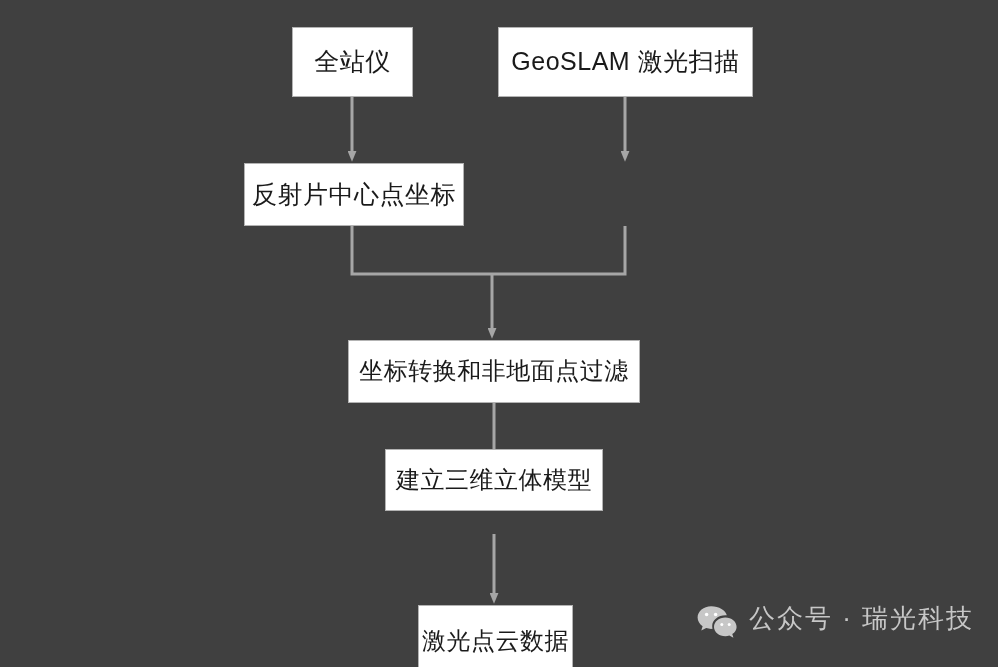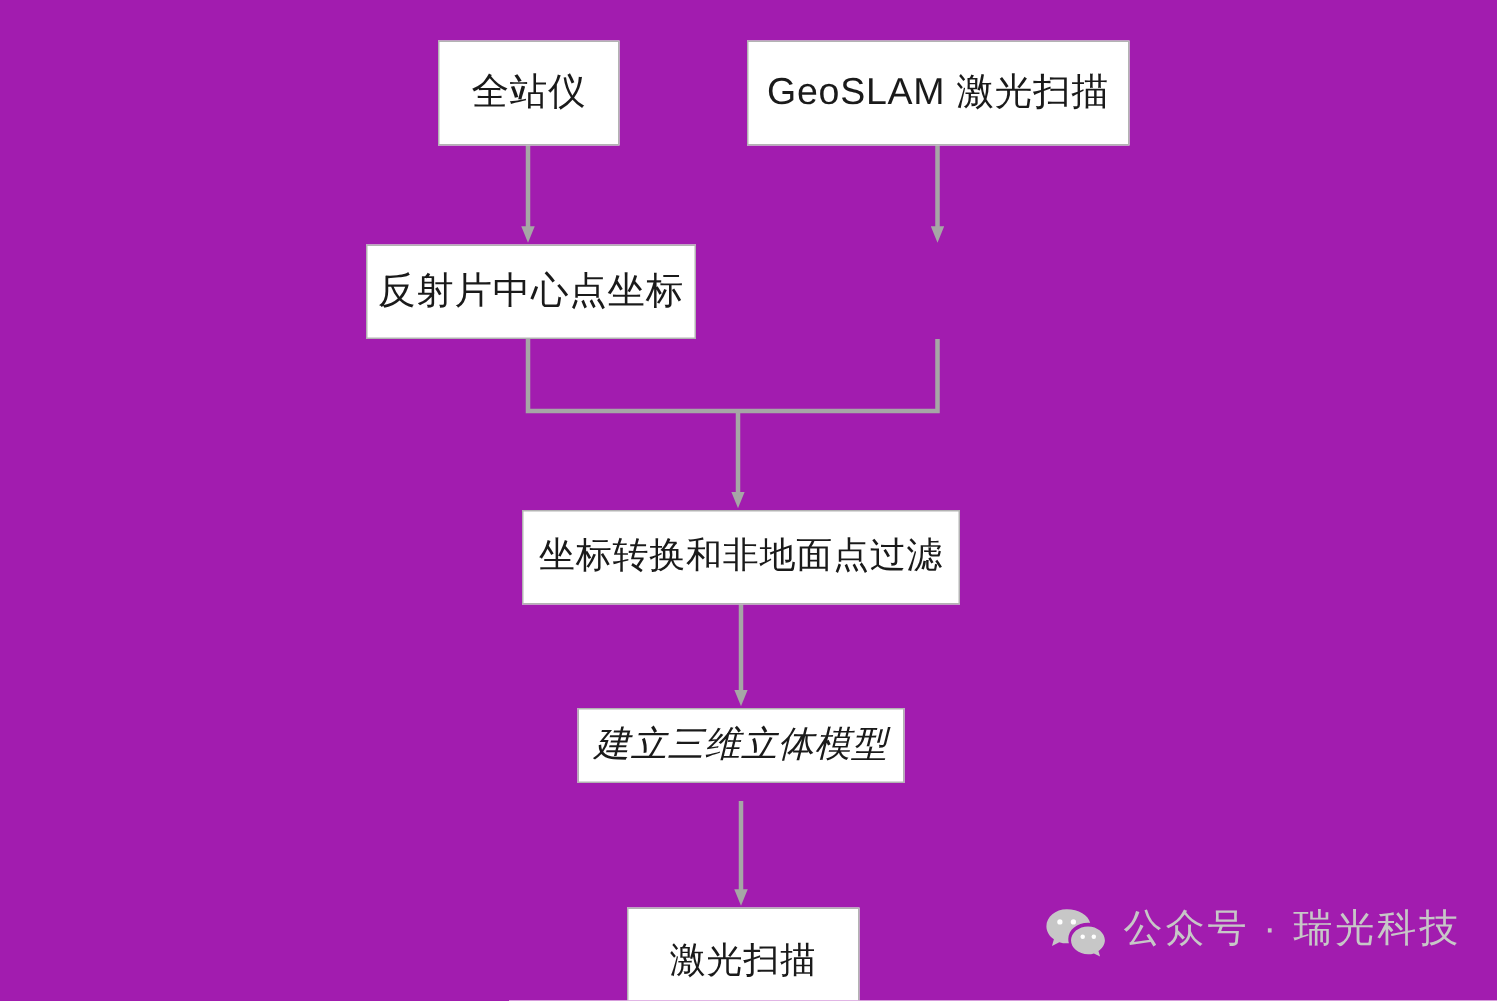--- a/index.html
+++ b/index.html
@@ -8,21 +8,21 @@
     padding: 0;
     background: #ffffff;
   }
   body {
     font-family: "Liberation Sans", "DejaVu Sans", sans-serif;
   }
   #canvas {
     position: relative;
     width: 998px;
     height: 667px;
-    background: #a21caf;
+    background: #404040;
     overflow: hidden;
   }
   #edge-layer {
     position: absolute;
     left: 0;
     top: 0;
     width: 998px;
     height: 667px;
     pointer-events: none;
   }
@@ -41,21 +41,21 @@
   .node-label {
     display: block;
     line-height: 1.1;
   }
   
   #node-total-station      { left: 292px; top: 27px;  width: 121px; height: 70px;  font-size: 25px; }
   #node-geoslam            { left: 498px; top: 27px;  width: 255px; height: 70px;  font-size: 25px; }
   #node-reflector-coords   { left: 244px; top: 163px; width: 220px; height: 63px;  font-size: 25px; }
   #node-point-cloud        { left: 535px; top: 163px; width: 178px; height: 63px;  font-size: 24px; }
   #node-transform-filter   { left: 348px; top: 340px; width: 292px; height: 63px;  font-size: 24px; text-align: center; }
-  #node-3d-model           { left: 385px; top: 472px; width: 218px; height: 50px;  font-size: 24px; font-style: italic; }
+  #node-3d-model           { left: 385px; top: 449px; width: 218px; height: 62px;  font-size: 24px; }
   #node-earthwork          { left: 418px; top: 605px; width: 155px; height: 72px;  font-size: 24px; }
 
   
   #watermark {
     position: absolute;
     left: 697px;
     top: 605px;
     display: flex;
     align-items: flex-start;
     gap: 12px;
@@ -116,21 +116,21 @@
 
   <div class="node" id="node-transform-filter">
     <span class="node-label">坐标转换和非地面点过滤</span>
   </div>
 
   <div class="node" id="node-3d-model">
     <span class="node-label">建立三维立体模型</span>
   </div>
 
   <div class="node" id="node-earthwork">
-    <span class="node-label">激光扫描</span>
+    <span class="node-label">激光点云数据</span>
   </div>
 
   <div id="watermark">
     <span>
       <svg class="wechat-mark" width="40" height="34" viewBox="0 0 40 34" aria-hidden="true">
 
         <path d="M14.2 1.2 C6.6 1.2 0.6 6.3 0.6 12.5 c0 3.5 1.9 6.6 5 8.7 L4.3 25.6 l4.9 -2.5
                  c1.6 0.5 3.3 0.8 5 0.8 c0.5 0 1 0 1.4 -0.1 c-0.3 -0.9 -0.4 -1.8 -0.4 -2.8
                  c0 -6 5.9 -10.8 13.2 -10.8 c0.5 0 1 0 1.4 0.1 C28.6 5.3 22.1 1.2 14.2 1.2 Z" fill="#c7c7c7"></path>
         <circle cx="9.6" cy="9.6" r="1.75" fill="#ffffff"></circle>

